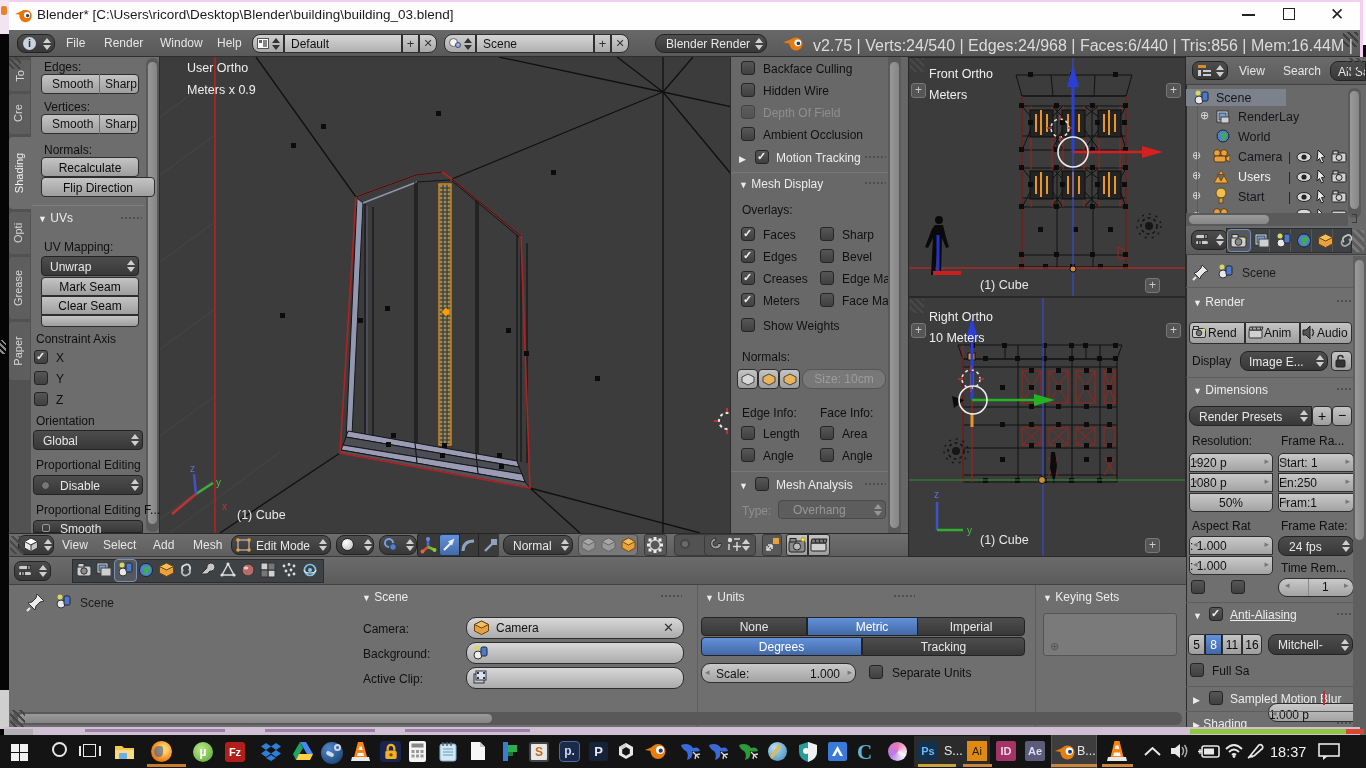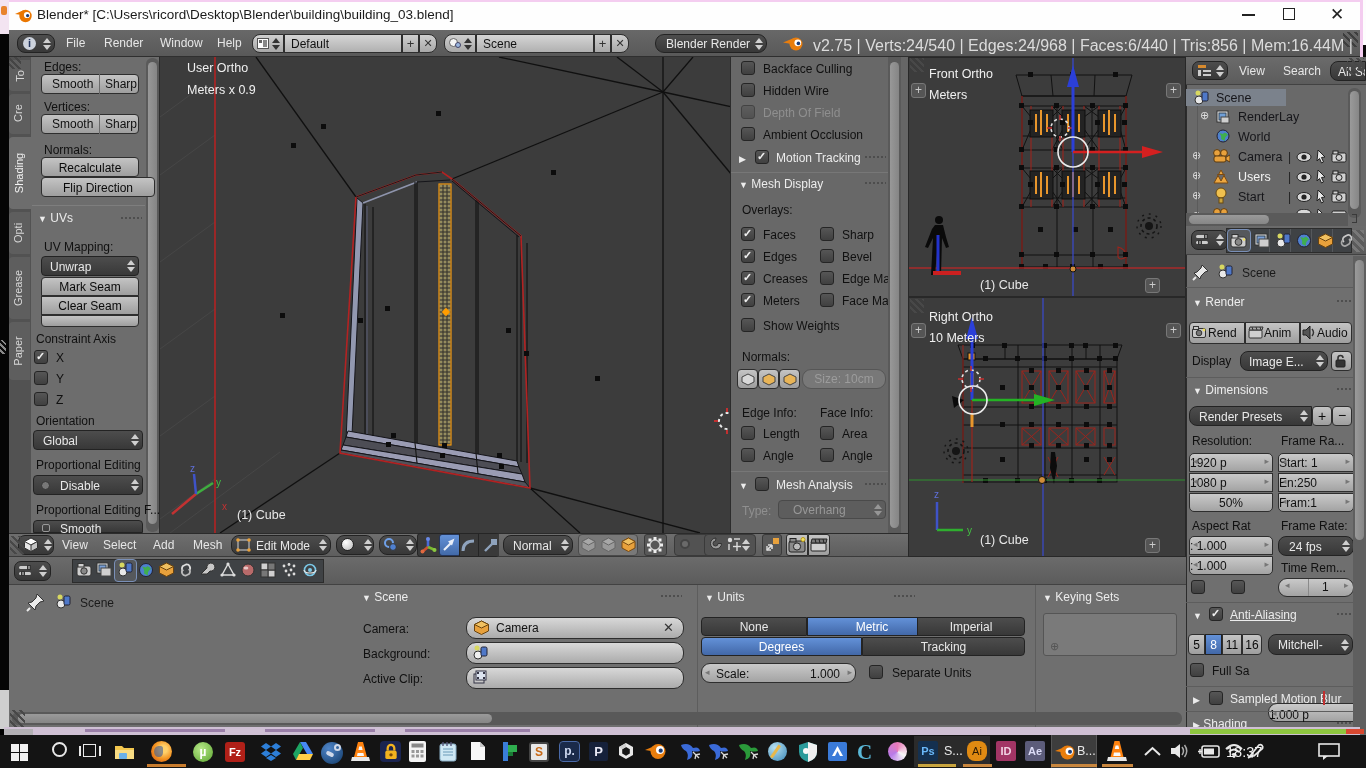--- a/index.html
+++ b/index.html
@@ -1291,21 +1291,21 @@
     <rect width="19" height="19" rx="2" fill="#3a7ad8"></rect>
     <path d="M4 14 L9.5 4 L15 14 Z" fill="#fff"></path>
     <path d="M7 14 L9.5 9 L12 14 Z" fill="#3a7ad8"></path>
   </svg>
 <div class="ab" style="left:857px;top:740px;width:22px;height:22px;color:#5ab8d8;font-size:21px;font-weight:bold;font-family:'Liberation Serif',serif;">C</div>
 <div class="ab" style="left:888px;top:742px;width:19px;height:19px;border-radius:50%;background:conic-gradient(#e87ab8,#f8f8f8,#b87ae8,#e87ab8);"></div>
 <div class="ab" style="left:914px;top:736px;width:76px;height:31px;background:#2b2b2b;"></div>
 <div class="ab" style="left:918px;top:741px;width:20px;height:20px;background:#14304f;border-radius:2px;color:#6ab8f8;font-size:11px;font-weight:bold;text-align:center;line-height:20px;">Ps</div>
 <div class="ab" style="left:944px;top:744px;color:#e8e8e8;font-size:12.5px;">S...</div>
 <div class="ab" style="left:918px;top:764px;width:38px;height:3px;background:#c8a43e;"></div>
-<div class="ab" style="left:967px;top:741px;width:20px;height:20px;background:#e08a12;border-radius:8px;color:#2a1a05;font-size:11px;font-weight:normal;text-align:center;line-height:20px;">Ai</div>
+<div class="ab" style="left:967px;top:741px;width:20px;height:20px;background:#e08a12;border-radius:0;color:#2a1a05;font-size:11px;font-weight:normal;text-align:center;line-height:20px;">Ai</div>
 <div class="ab" style="left:963px;top:764px;width:29px;height:3px;background:#c8863e;"></div>
 
 <div class="ab" style="left:996px;top:741px;width:20px;height:20px;background:#a23565;border-radius:2px;color:#f2d4e4;font-size:11px;font-weight:bold;text-align:center;line-height:20px;">ID</div>
 
 <div class="ab" style="left:1025px;top:741px;width:20px;height:20px;background:#5c5c7a;border-radius:2px;color:#dcdcf6;font-size:11px;font-weight:bold;text-align:center;line-height:20px;">Ae</div>
 
 <div class="ab" style="left:1051px;top:735px;width:46px;height:33px;background:#3d3d3d;border-left:1px solid #555;border-right:1px solid #555;"></div>
 <svg class="ab" style="left:1055px;top:745px;" width="21" height="15" viewBox="0 0 21 15">
     <circle cx="12.5" cy="7.5" r="7" fill="#e87d0d"></circle>
     <circle cx="14.3" cy="6.2" r="3.7" fill="#fff"></circle>
@@ -1334,17 +1334,17 @@
     <path d="M2 5 L2 10 M0 7.5 L4 7.5" stroke="#e8e8e8" stroke-width="1.4"></path>
   </svg>
 <svg class="ab" style="left:1224px;top:743px;" width="20" height="15" viewBox="0 0 20 15">
     <path d="M2 6 Q10 -2 18 6 M5 9 Q10 4 15 9 M8 12 Q10 10 12 12" fill="none" stroke="#e8e8e8" stroke-width="1.8"></path>
     <circle cx="10" cy="13.5" r="1.4" fill="#e8e8e8"></circle>
   </svg>
 <svg class="ab" style="left:1247px;top:742px;" width="18" height="17" viewBox="0 0 18 17">
     <path d="M3 14 L12 3 a2.6 2.6 0 0 1 3.5 3.5 L7 14 Z" fill="none" stroke="#e8e8e8" stroke-width="1.7"></path>
     <path d="M1 16 Q4 14 6 15" stroke="#e8e8e8" fill="none" stroke-width="1.7"></path>
   </svg>
-<div class="ab" style="left:1226px;top:744px;color:#f2f2f2;font-size:14.5px;">18:37</div>
+<div class="ab" style="left:1270px;top:744px;color:#f2f2f2;font-size:14.5px;">18:37</div>
 <svg class="ab" style="left:1318px;top:743px;" width="22" height="17" viewBox="0 0 22 17">
     <rect x="1" y="1" width="20" height="12" fill="none" stroke="#e8e8e8" stroke-width="1.6"></rect>
     <polygon points="5,13 5,17 10,13" fill="#e8e8e8" stroke="none"></polygon>
   </svg>
 
 </body></html>

